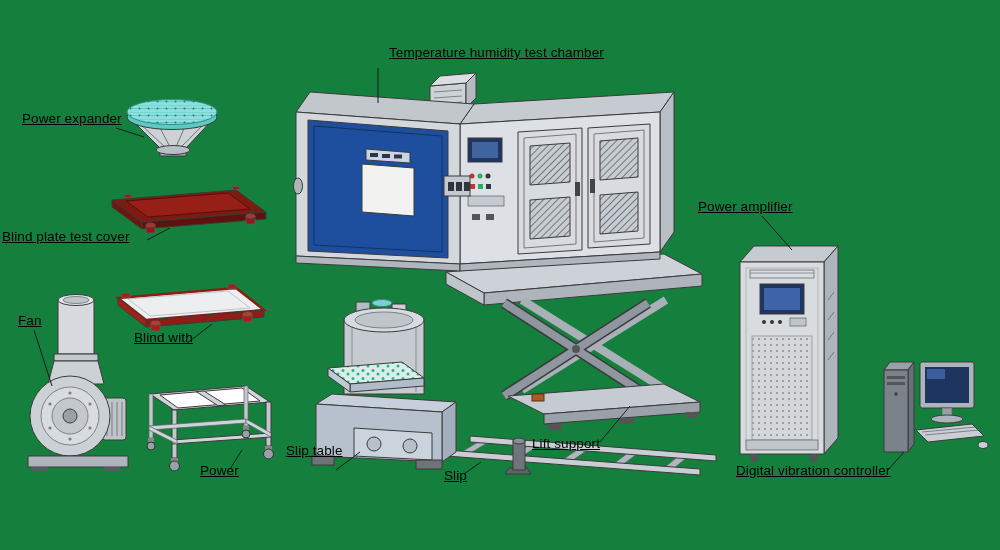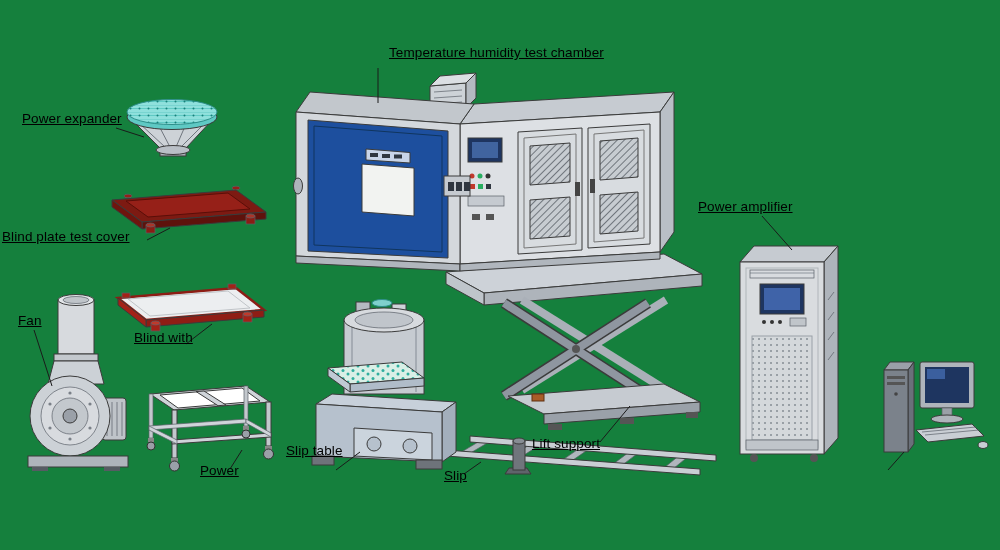--- a/index.html
+++ b/index.html
@@ -327,14 +327,15 @@
 <div class="label" style="left:389px;top:45px">Temperature humidity test chamber</div>
 <div class="label" style="left:22px;top:111px">Power expander</div>
 <div class="label" style="left:2px;top:229px">Blind plate test cover</div>
 <div class="label" style="left:18px;top:313px">Fan</div>
 <div class="label" style="left:134px;top:330px">Blind with</div>
 <div class="label" style="left:200px;top:463px">Power</div>
 <div class="label" style="left:286px;top:443px">Slip table</div>
 <div class="label" style="left:444px;top:468px">Slip</div>
 <div class="label" style="left:532px;top:436px">Lift support</div>
 <div class="label" style="left:698px;top:199px">Power amplifier</div>
+<div class="label" style="left:736px;top:463px">Digital vibration controller</div>
 
 </div>
 
 </body></html>

